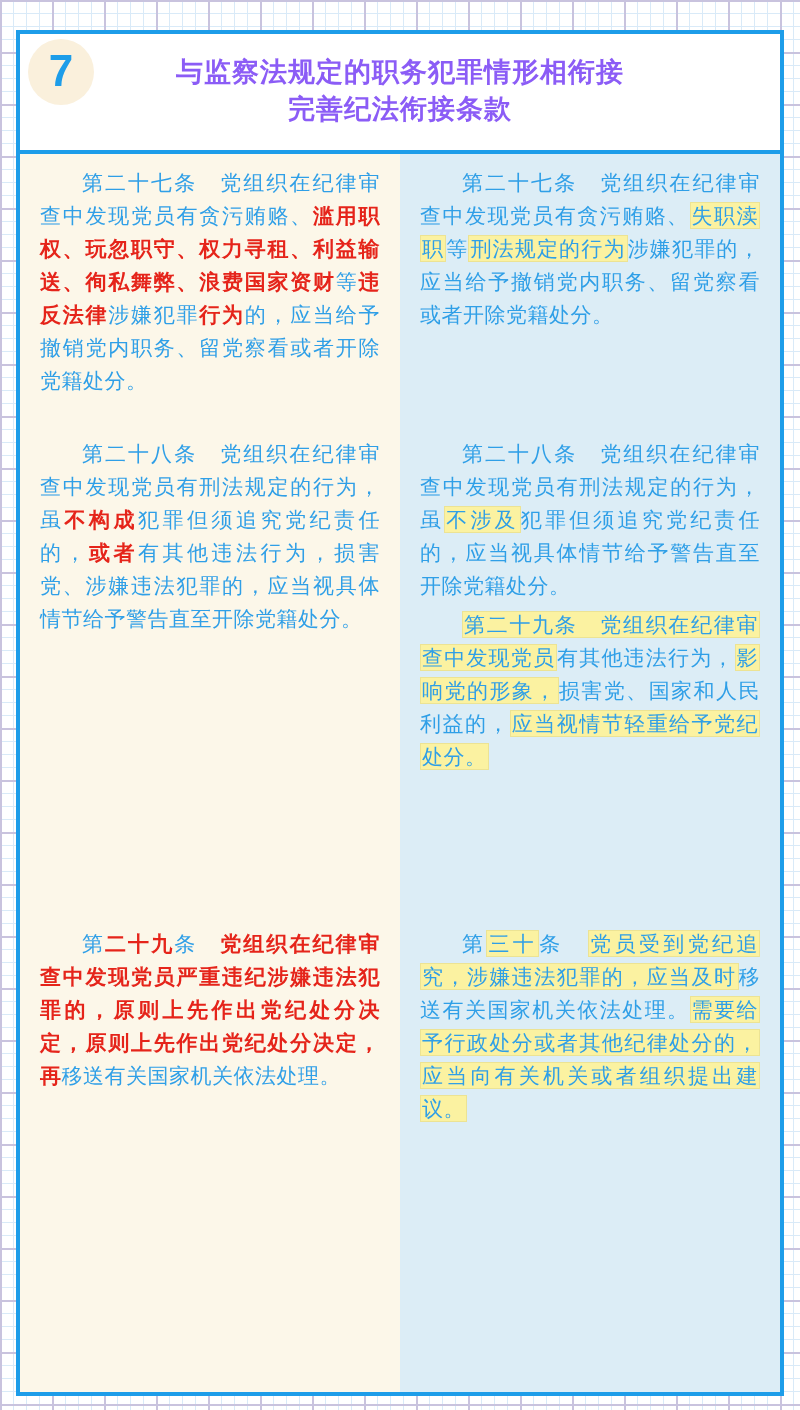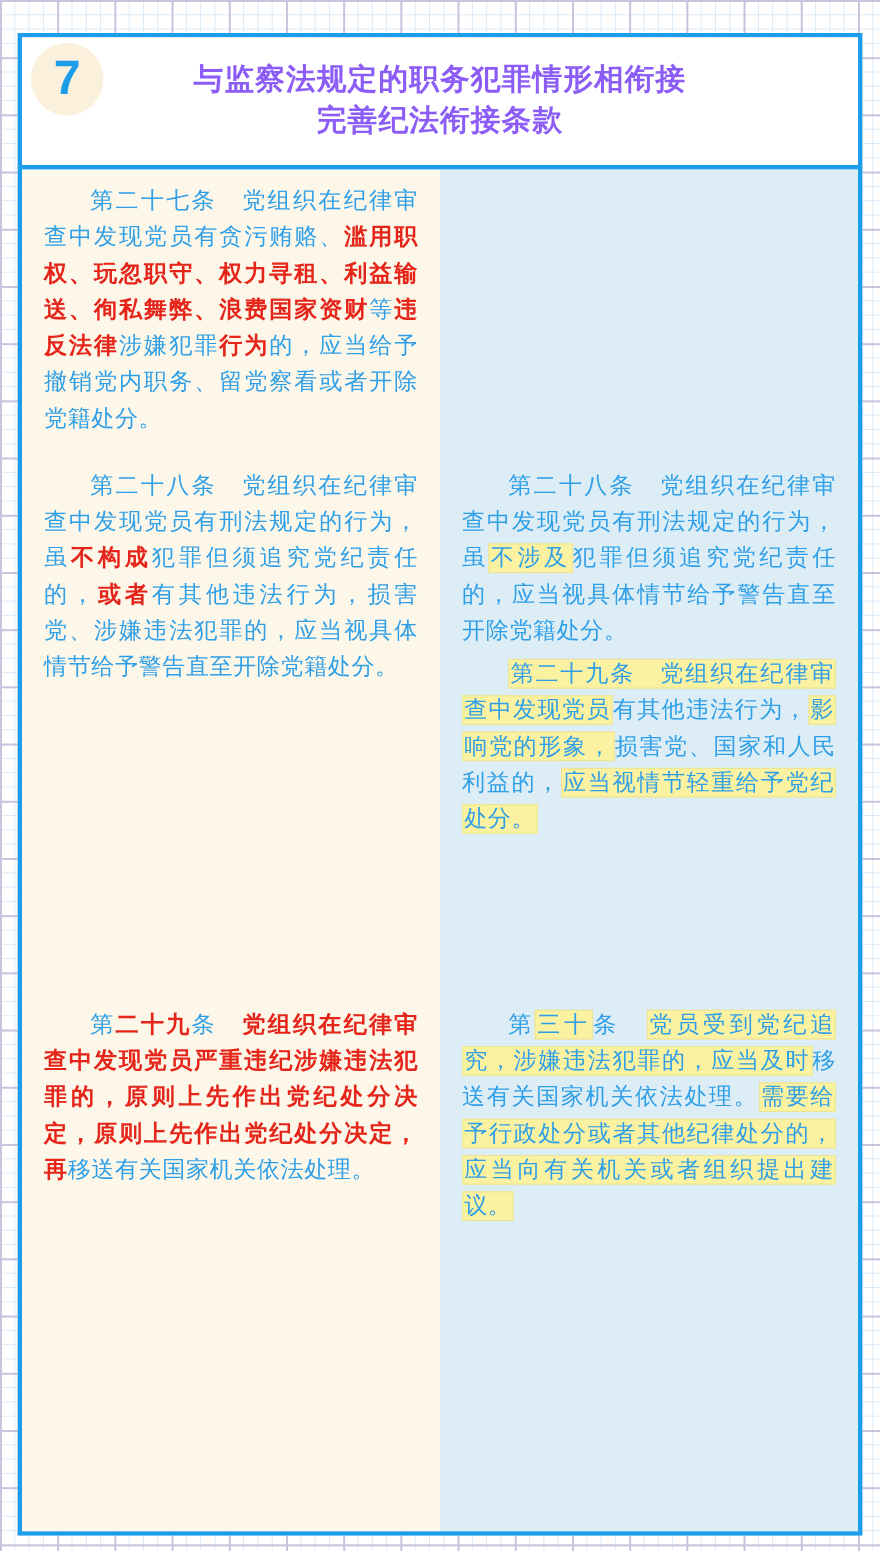--- a/index.html
+++ b/index.html
@@ -34,21 +34,21 @@
     position:absolute;left:0;right:0;top:20px;text-align:center;
     color:#8b5cf6;font-weight:bold;font-size:27px;line-height:37px;
     letter-spacing:1px;
   }
   .columns{
     display:grid;height:1238px;
     grid-template-columns:1fr 1fr;
     grid-template-rows:271px 490px 240px 1fr;
     background:linear-gradient(90deg,#fcf7e9 0 50%,#dcedf6 50% 100%);
   }
-  .cell{padding:0 20px;box-sizing:border-box;overflow:hidden;}
+  .cell{padding:12px 20px;box-sizing:border-box;overflow:hidden;}
   .row1{padding-top:12px;}
   .c1{grid-column:1;grid-row:1}.c2{grid-column:2;grid-row:1}
   .c3{grid-column:1;grid-row:2}.c4{grid-column:2;grid-row:2}
   .c5{grid-column:1;grid-row:3}.c6{grid-column:2;grid-row:3}
   .c7{grid-column:1;grid-row:4}.c8{grid-column:2;grid-row:4}
   .para{
     margin:0;text-indent:2em;text-align:justify;
     font-size:21px;line-height:33px;color:#2f9fe7;
     letter-spacing:0.5px;
   }
@@ -71,20 +71,23 @@
     </div>
     <div class="title">
       <div>与监察法规定的职务犯罪情形相衔接</div>
       <div>完善纪法衔接条款</div>
     </div>
   </div>
   <div class="columns">
     <div class="cell row1 c1">
         <p class="para"><span class="seg-blue">第二十七条　党组织在纪律审查中发现党员有贪污贿赂、</span><span class="seg-red">滥用职权、玩忽职守、权力寻租、利益输送、徇私舞弊、浪费国家资财</span><span class="seg-blue">等</span><span class="seg-red">违反法律</span><span class="seg-blue">涉嫌犯罪</span><span class="seg-red">行为</span><span class="seg-blue">的，应当给予撤销党内职务、留党察看或者开除党籍处分。</span></p>
       </div>
+    <div class="cell row1 c2">
+        <p class="para"><span class="seg-blue">第二十七条　党组织在纪律审查中发现党员有贪污贿赂、</span><span class="seg-hl">失职渎职</span><span class="seg-blue">等</span><span class="seg-hl">刑法规定的行为</span><span class="seg-blue">涉嫌犯罪的，应当给予撤销党内职务、留党察看或者开除党籍处分。</span></p>
+      </div>
     <div class="cell c3">
         <p class="para"><span class="seg-blue">第二十八条　党组织在纪律审查中发现党员有刑法规定的行为，虽</span><span class="seg-red">不构成</span><span class="seg-blue">犯罪但须追究党纪责任的，</span><span class="seg-red">或者</span><span class="seg-blue">有其他违法行为，损害党、涉嫌违法犯罪的，应当视具体情节给予警告直至开除党籍处分。</span></p>
       </div>
     <div class="cell c4">
         <p class="para"><span class="seg-blue">第二十八条　党组织在纪律审查中发现党员有刑法规定的行为，虽</span><span class="seg-hl">不涉及</span><span class="seg-blue">犯罪但须追究党纪责任的，应当视具体情节给予警告直至开除党籍处分。</span></p>
         <p class="para gap"><span class="seg-hl">第二十九条　党组织在纪律审查中发现党员</span><span class="seg-blue">有其他违法行为，</span><span class="seg-hl">影响党的形象，</span><span class="seg-blue">损害党、国家和人民利益的，</span><span class="seg-hl">应当视情节轻重给予党纪处分。</span></p>
       </div>
     <div class="cell c5">
         <p class="para"><span class="seg-blue">第</span><span class="seg-red">二十九</span><span class="seg-blue">条</span><span class="seg-red">　党组织在纪律审查中发现党员严重违纪涉嫌违法犯罪的，原则上先作出党纪处分决定，原则上先作出党纪处分决定，再</span><span class="seg-blue">移送有关国家机关依法处理。</span></p>
       </div>

